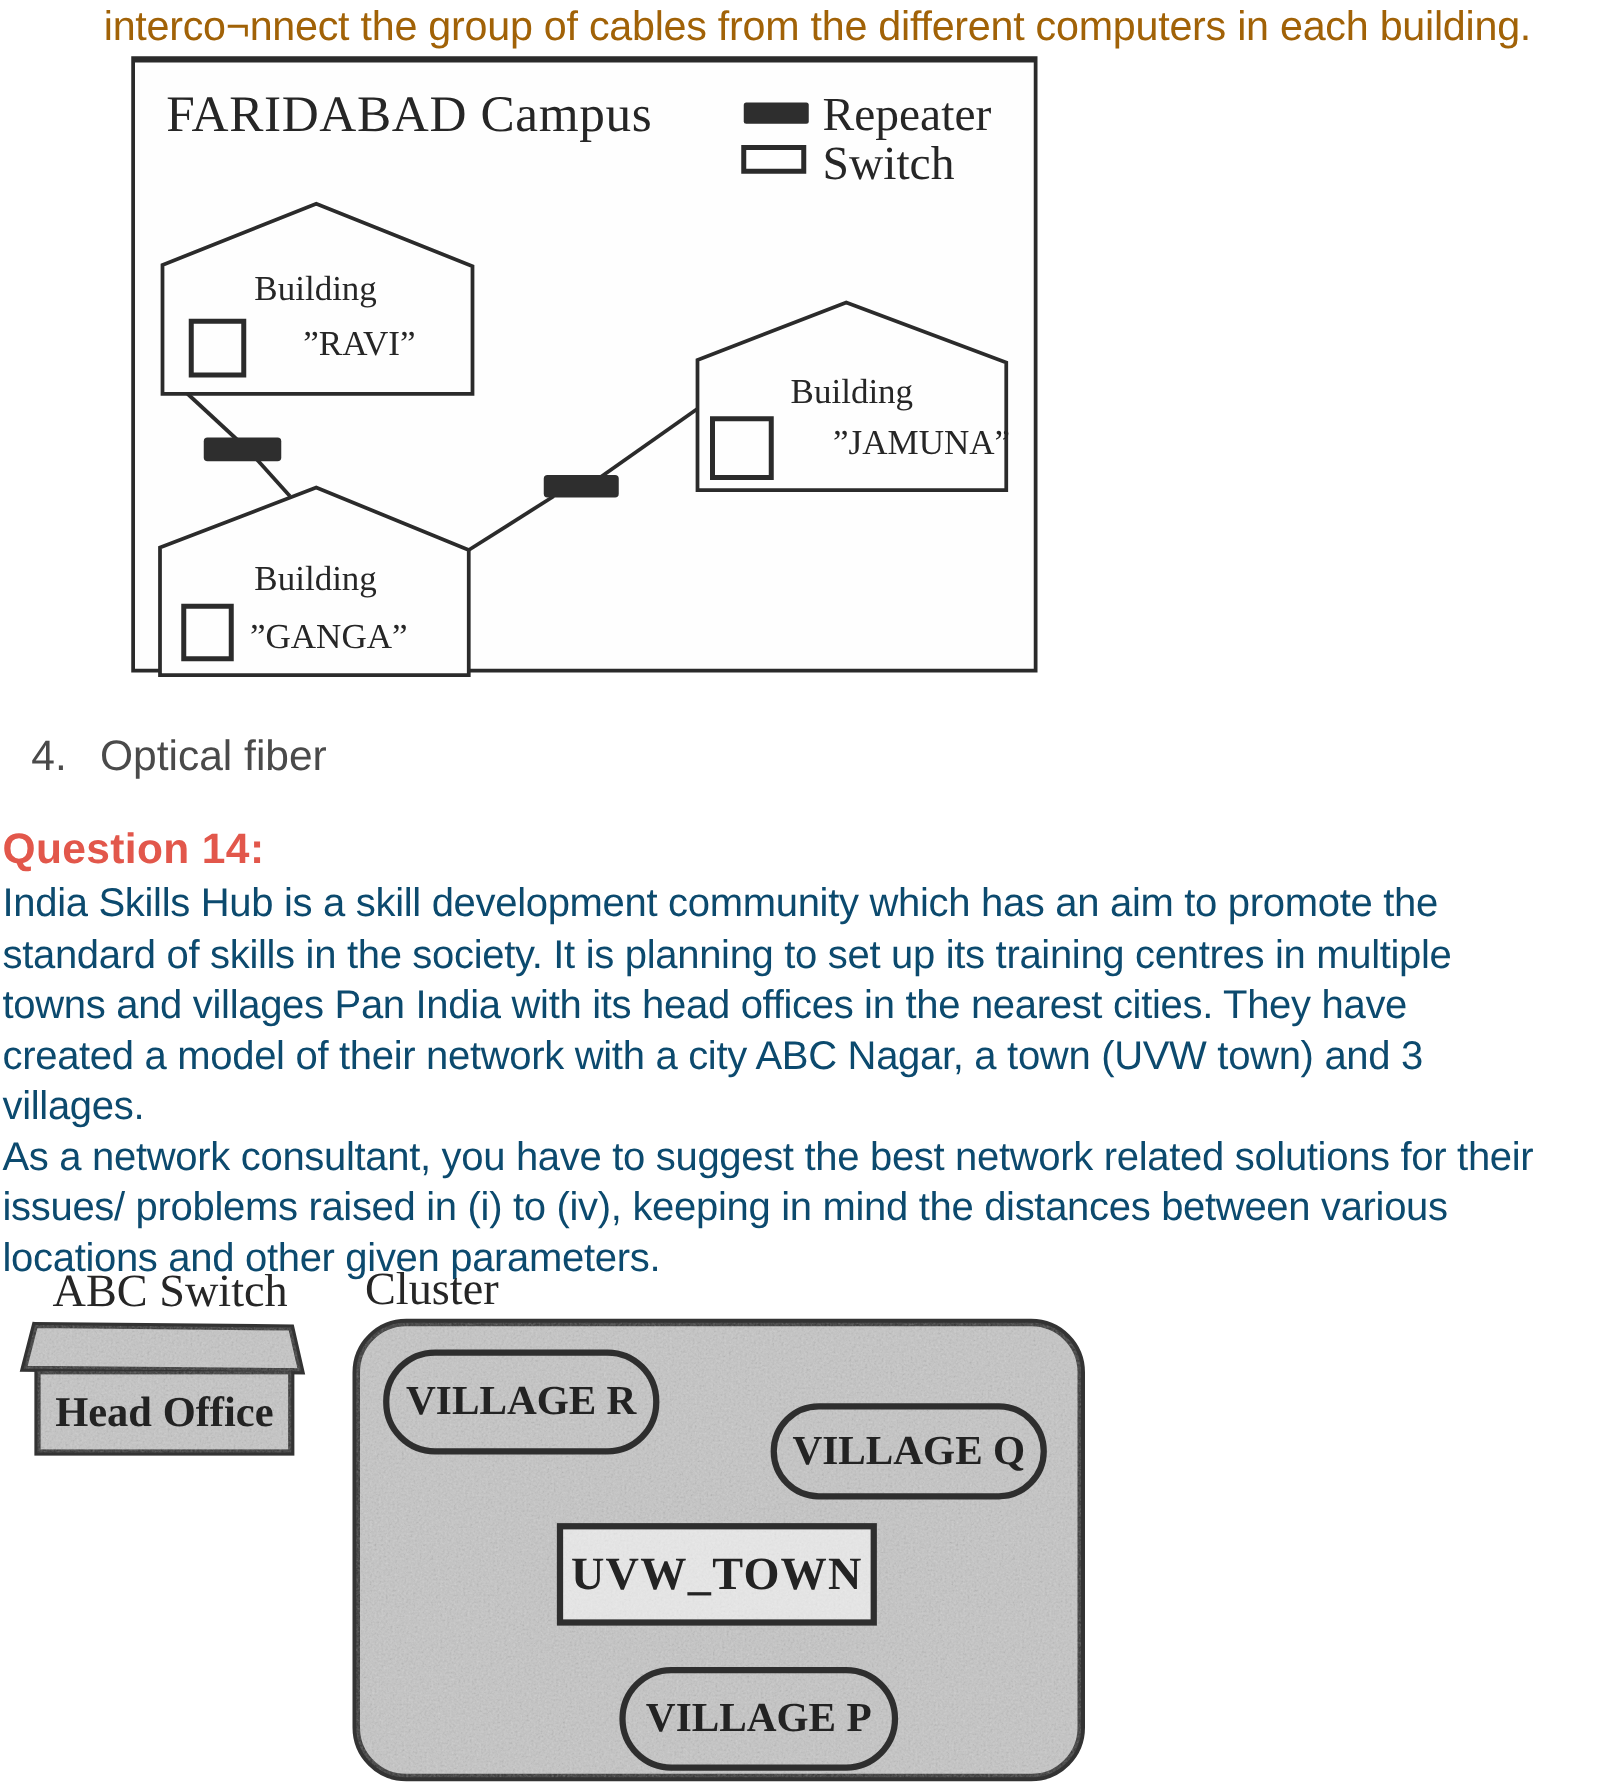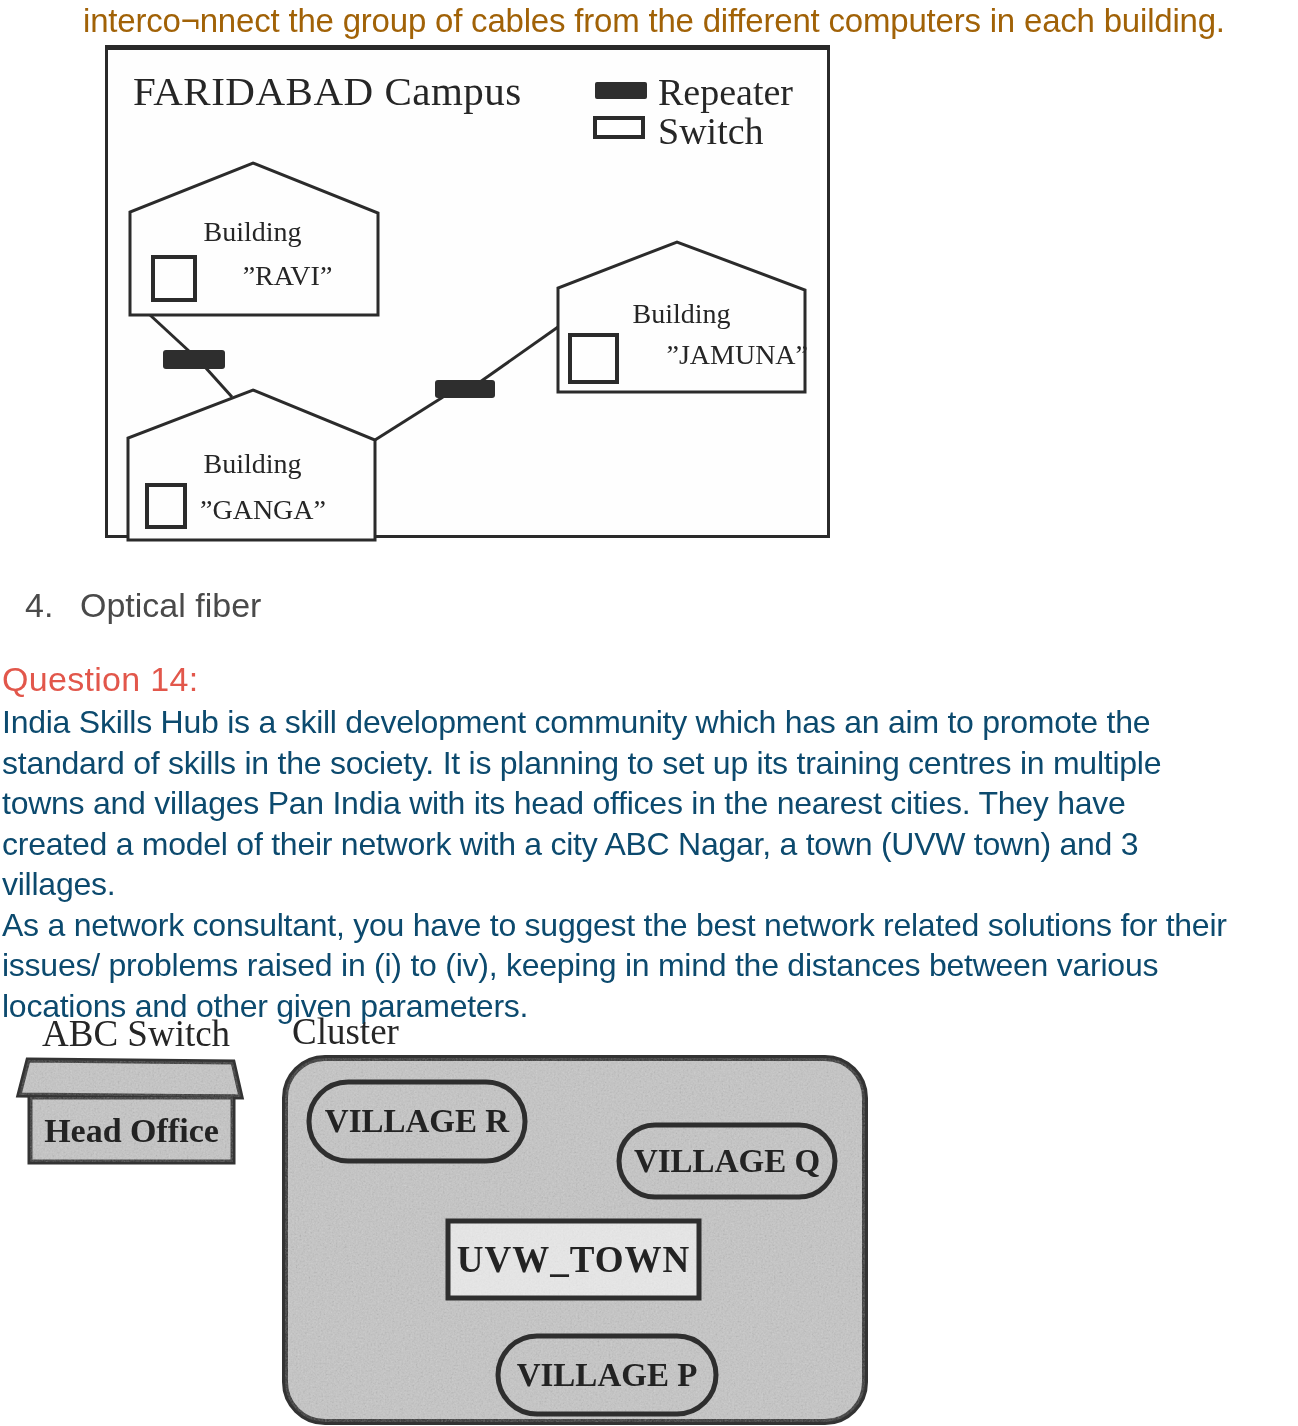--- a/index.html
+++ b/index.html
@@ -31,21 +31,21 @@
   .campus-title { left:25px; top:17px; font-size:41px; letter-spacing:0.5px; }
   .legend-label { font-size:38px; }
   .campus-svg { left:0; top:0; }
   .house-text { text-align:center; font-size:28px; line-height:44px;font-family:Liberation Serif, serif; }
 
   
   .option-row { left:25px; top:586px; font-size:34px; color:#4a4a4a; display:flex; }
   .option-num { width:55px; }
   .question-heading {
     left:2px; top:660px;
-    font-size:34px; font-weight:normal; color:#e2574b;
+    font-size:34px; font-weight:bold; color:#e2574b;
     letter-spacing:0.3px;
   }
   .body-paragraph {
     left:2px; top:702px; width:1296px;
     font-size:32px; line-height:40.5px; letter-spacing:-0.25px;
     color:#0c4a6e;
     white-space:pre-line;
   }
 
   

